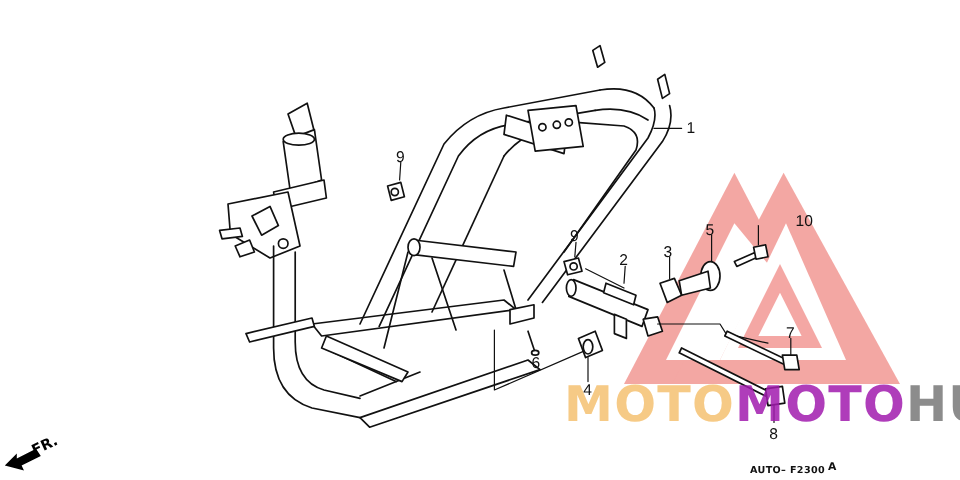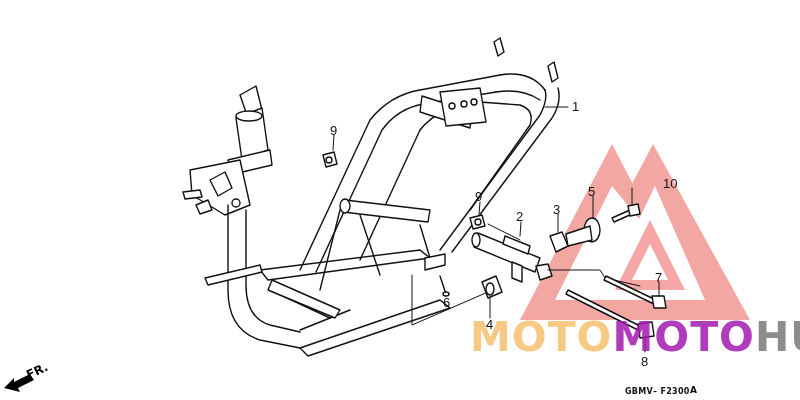--- a/index.html
+++ b/index.html
@@ -148,15 +148,15 @@
   <span class="callout" style="left:641px;top:355px;">8</span>
   <span class="callout" style="left:330px;top:124px;">9</span>
   <span class="callout" style="left:475px;top:190px;">9</span>
   <span class="callout" style="left:624px;top:177px;margin-left:39px;">10</span>
 
   <svg width="40" height="30" style="position:absolute;left:2px;top:368px;">
     <polygon points="2,20 12,10 12,14 28,6 32,12 16,20 18,24" fill="#000"></polygon>
   </svg>
   <span class="fr-label">FR.</span>
 
-  <span class="code">GBMV– F2300</span>
+  <span class="code">AUTO– F2300</span>
   <span class="code-suffix">A</span>
 </div>
 
 </body></html>

